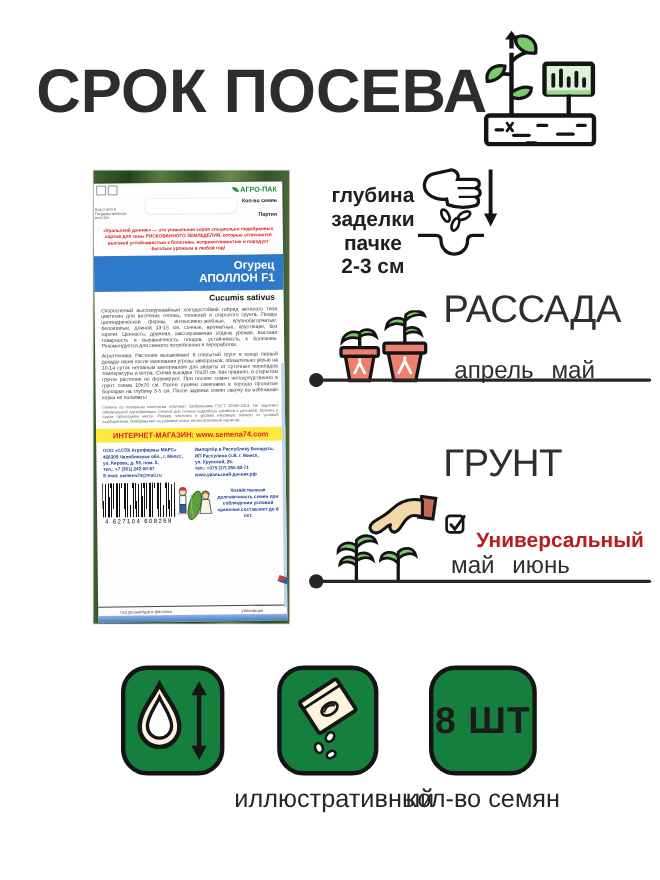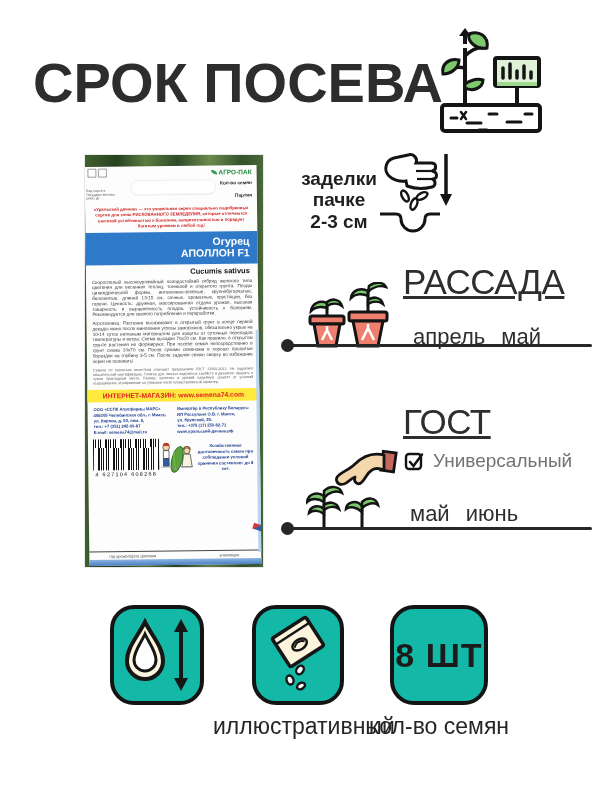--- a/index.html
+++ b/index.html
@@ -6,29 +6,29 @@
   body{width:600px;height:800px;background:#ffffff;position:relative;overflow:hidden;
        font-family:"Liberation Sans", sans-serif;color:#2b2b2b;}
   .abs{position:absolute;}
 
   
   .page-title{left:33px;top:50px;font-size:56px;font-weight:700;letter-spacing:0px;color:#2d2d2d;}
 
   
   .depth-text{left:291px;top:168px;width:96px;text-align:center;font-size:19px;font-weight:600;
               line-height:1.12;color:#1f1f1f;}
-  .sec-title{font-size:35px;font-weight:400;color:#2e2e2e;letter-spacing:-0.5px;text-decoration:underline;}
+  .sec-title{font-size:35px;font-weight:400;color:#2e2e2e;letter-spacing:-0.5px;}
   .sec-months{font-size:22px;color:#2e2e2e;word-spacing:10px;}
   .soil-row{left:404px;top:450px;display:flex;align-items:center;gap:8px;}
-  .soil-label{font-size:19px;font-weight:400;color:#737373;}
+  .soil-label{font-size:19px;font-weight:700;color:#b91c1c;margin-top:31px;}
   .divider{height:3px;background:#272727;border-radius:2px;}
   .divider-dot{width:13px;height:13px;border-radius:50%;background:#272727;}
 
   
-  .fbox{width:94px;height:100px;border:4px solid #141414;border-radius:24px;background:#14b8a6;
+  .fbox{width:94px;height:100px;border:4px solid #141414;border-radius:24px;background:#15803d;
         display:flex;align-items:center;justify-content:center;box-sizing:border-box;}
   .fvalue{font-size:34px;font-weight:600;color:#1b1b1b;letter-spacing:1px;}
   .flabel{text-align:center;font-size:23px;font-weight:500;color:#262626;line-height:1.09;}
 
   
   .photo{left:85px;top:155px;width:178px;height:412px;overflow:hidden;
          background:linear-gradient(90deg,#41602f,#26411f 18%,#5c7c42 34%,#2f4d28 52%,#6d8a4e 70%,#35532c 88%,#4a683a);
          box-shadow:0 0 0 1px #e8e8e8;}
   .packet{position:absolute;left:2px;top:11px;width:172px;height:399px;background:#fdfdfd;
           transform:rotate(-0.7deg);box-shadow:0 1px 3px rgba(0,0,0,.25);}
@@ -101,20 +101,21 @@
       <line x1="75" y1="52" x2="75" y2="38"></line>
     <line x1="82" y1="52" x2="82" y2="45"></line>
       <line x1="89" y1="52" x2="89" y2="40"></line>
     <line x1="96" y1="52" x2="96" y2="46"></line>
   </g>
   <rect x="62" y="56" width="40" height="4" fill="#9fd98f"></rect>
   <line x1="82" y1="60" x2="82" y2="79" stroke="#141414" stroke-width="4"></line>
 </svg>
 
 <div class="abs depth-text">
+  <div>глубина</div>
   <div>заделки</div>
   <div>пачке</div>
   <div>2-3 см</div>
 </div>
 <svg class="abs" style="left:380px;top:146px;" width="80" height="94" viewBox="0 0 80 94">
   <line x1="66" y1="8" x2="66" y2="52" stroke="#141414" stroke-width="3.5"></line>
   <path d="M60,48 L72,48 L66,60 Z" fill="#141414"></path>
   <path d="M14,12 C6,14 3,24 9,30 C13,34 20,36 26,35 L27,40 C35,43 44,43 52,41 C56,40 56,34 52,33 C58,33 58,26 52,25 C57,24 57,17 51,17 L36,17 C38,12 33,7 28,9 Z" fill="#ffffff" stroke="#141414" stroke-width="3"></path>
   <line x1="36" y1="25" x2="52" y2="25" stroke="#141414" stroke-width="2.2"></line>
   <line x1="37" y1="33" x2="52" y2="33" stroke="#141414" stroke-width="2.2"></line>
@@ -208,21 +209,21 @@
   <path d="M63,22 C68,19 74,19 78,22 C76,15 68,14 63,18 Z" fill="#7dc96e" stroke="#141414" stroke-width="2.5"></path>
   <rect x="44" y="30" width="38" height="9" rx="2" fill="#ee7f6f" stroke="#141414" stroke-width="3"></rect>
   <path d="M48,39 L53,64 L73,64 L78,39 Z" fill="#ee7f6f" stroke="#141414" stroke-width="3"></path>
   <path d="M63,46 L57,58 M63,46 L69,58 M63,46 L63,42" stroke="#ffffff" stroke-width="2.5" fill="none"></path>
 </svg>
 <div class="abs sec-title" style="left:403px;top:262px;">РАССАДА</div>
 <div class="abs sec-months" style="left:413px;top:324px;">апрель май</div>
 <div class="abs divider-dot" style="left:281px;top:339px;"></div>
 <div class="abs divider" style="left:288px;top:344px;width:304px;"></div>
 
-<div class="abs sec-title" style="left:403px;top:402px;">ГОСТ</div>
+<div class="abs sec-title" style="left:403px;top:402px;">ГРУНТ</div>
 <div class="abs soil-row">
   <svg width="21" height="21" viewBox="0 0 21 21">
     <rect x="2" y="3" width="15" height="15" rx="3" fill="#fff" stroke="#141414" stroke-width="2.4"></rect>
     <path d="M6,11 L9.5,15 L18,3.5" fill="none" stroke="#141414" stroke-width="2.6" stroke-linecap="round"></path>
   </svg>
   <span class="soil-label">Универсальный</span>
 </div>
 <svg class="abs" style="left:306px;top:444px;" width="96" height="86" viewBox="0 0 96 86">
   <rect x="76" y="8" width="13" height="19" fill="#c4685c" stroke="#141414" stroke-width="2.8" transform="rotate(8 82 17)"></rect>
   <path d="M78,11 C66,8 57,12 49,20 C44,25 38,27 33,31 C28,35 31,42 38,40 C42,39 45,34 49,33 C47,38 52,42 56,38 C60,34 61,29 66,26 C70,23 78,26 78,26 Z" fill="#f4d7ab" stroke="#141414" stroke-width="2.8" stroke-linejoin="round"></path>

